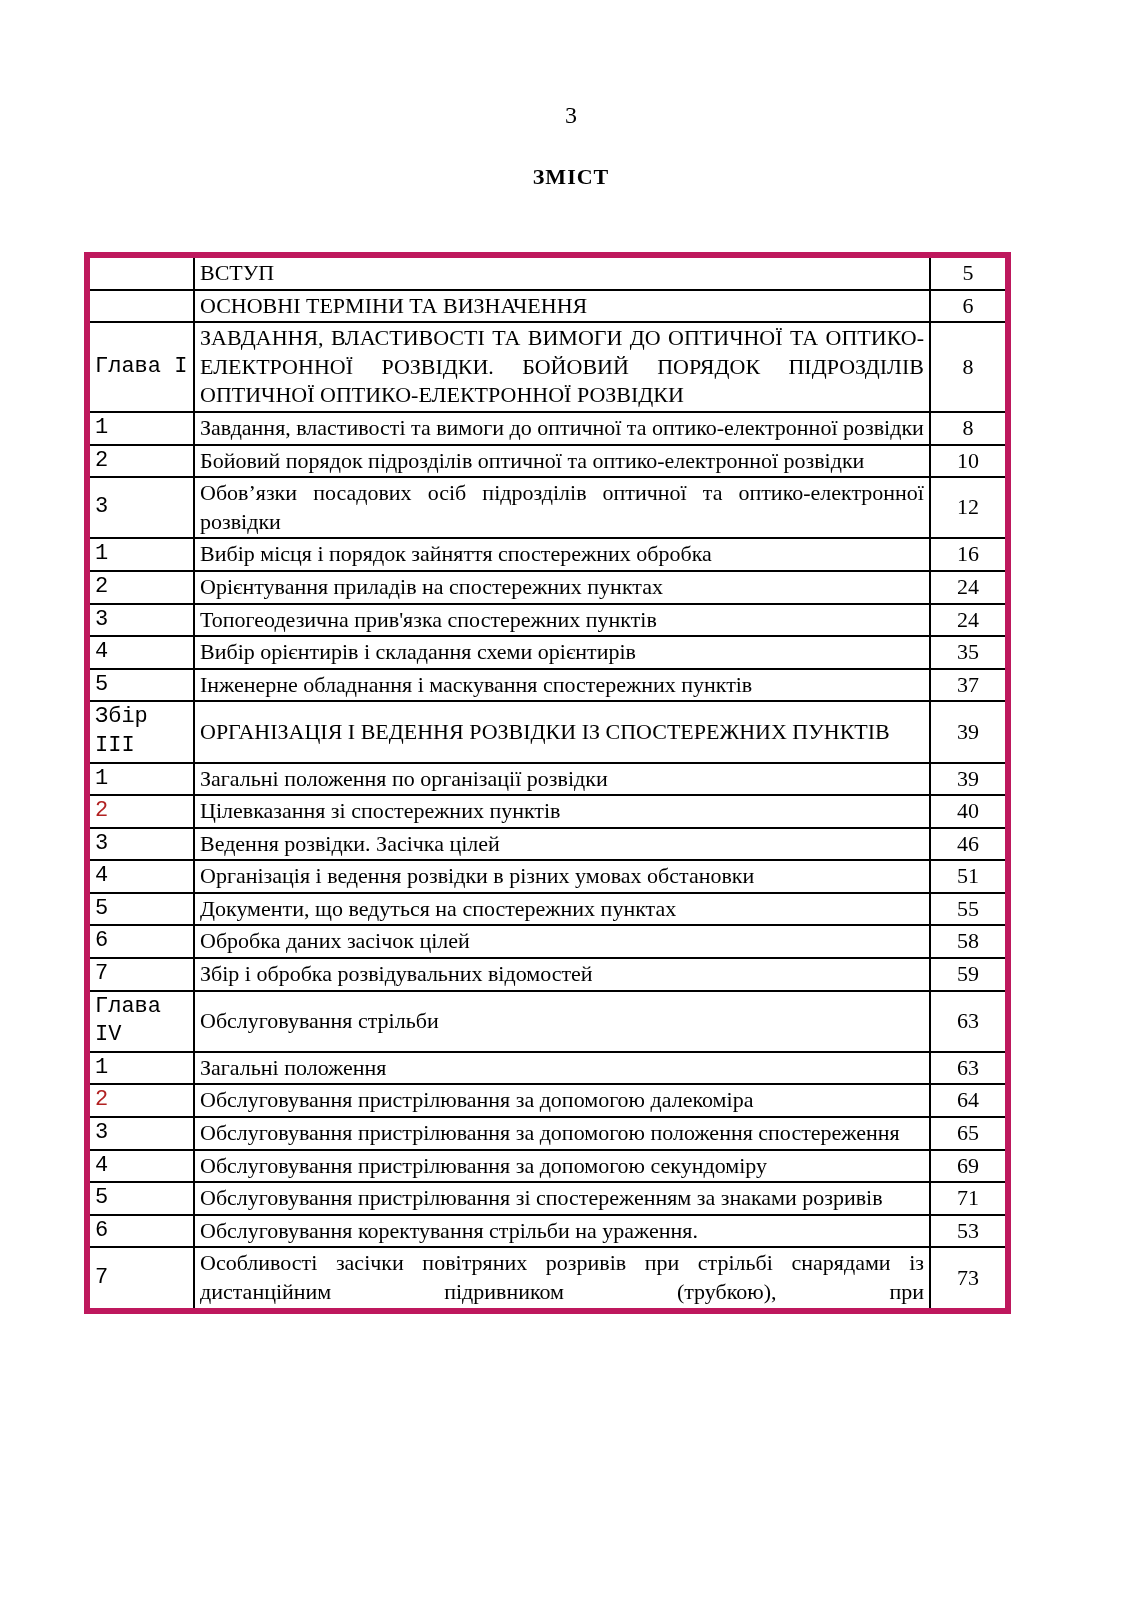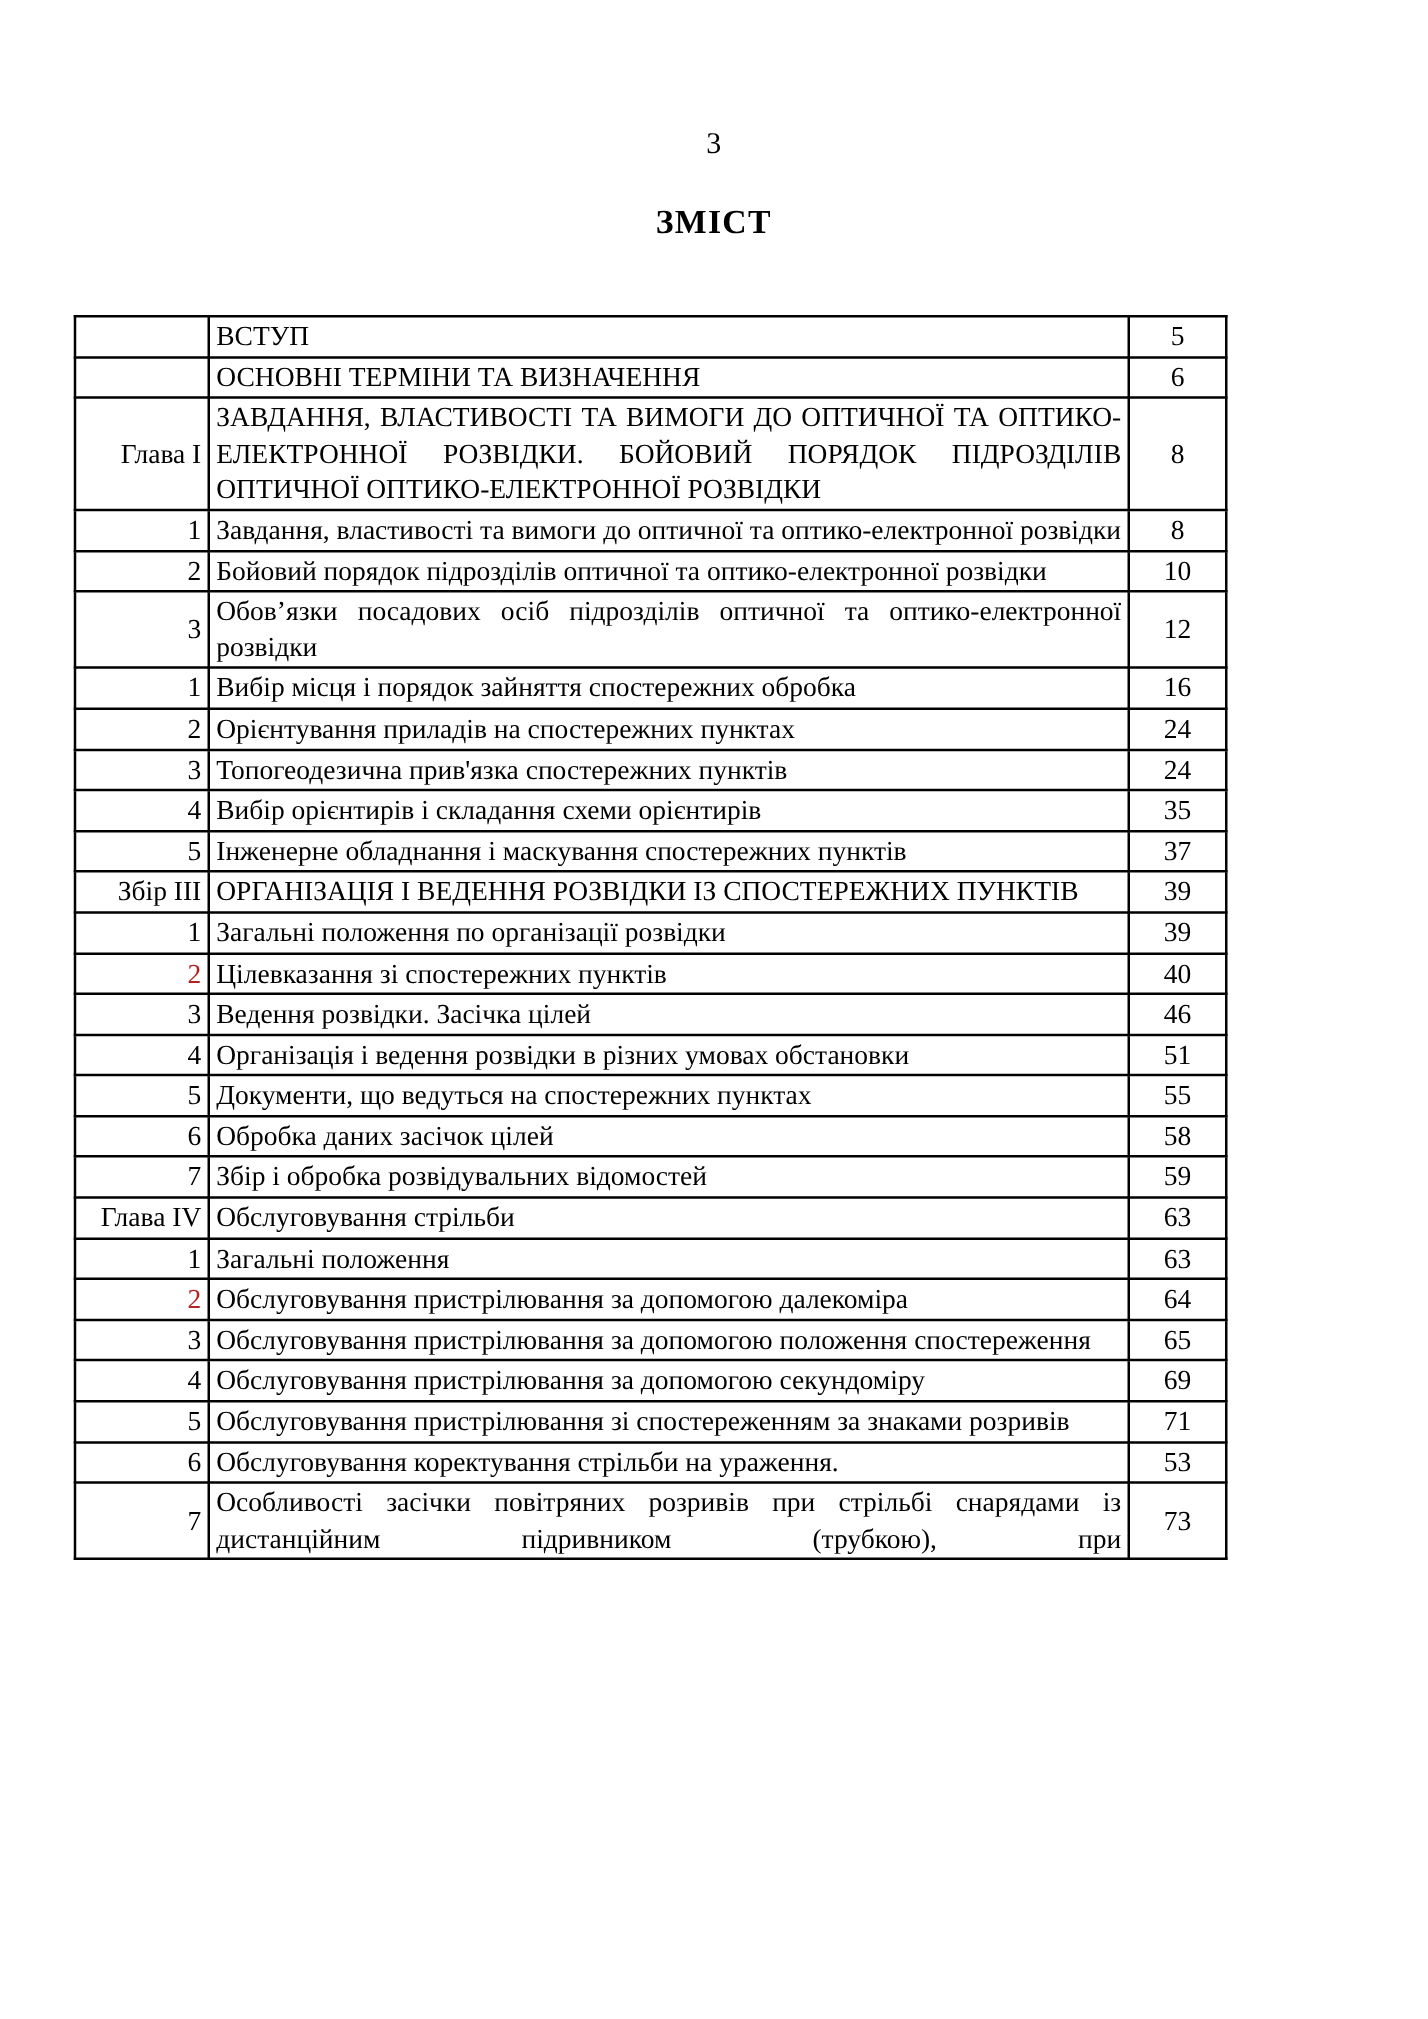--- a/index.html
+++ b/index.html
@@ -17,43 +17,44 @@
   }
   .page-number {
     margin-top: 100px;
     text-align: center;
     font-size: 24px;
     line-height: 30px;
   }
   .doc-title {
     margin: 30px 0 0 0;
     text-align: center;
-    font-size: 27px;
+    font-size: 22px;
     font-weight: bold;
     letter-spacing: 1px;
     line-height: 34px;
   }
   table.toc {
     border-collapse: collapse;
     table-layout: fixed;
-    margin: 58px 0 0 59px;
+    margin: 58px 0 0 84px;
     width: 921px;
-    border: 2px solid #be185d;
+    border: 6px solid #be185d;
   }
   table.toc td {
     border: 2px solid #000;
     font-size: 22px;
     line-height: 1.30;
     padding: 1px 5px;
     vertical-align: middle;
     overflow: hidden;
   }
   td.c-num {
-    text-align: right;
+    text-align: left;
     padding: 1px 2px;
+    font-family: Liberation Mono, monospace;
   }
   td.c-title {
     text-align: justify;
   }
   td.c-page {
     text-align: center;
   }
   td.jlast {
     text-align-last: justify;
   }

